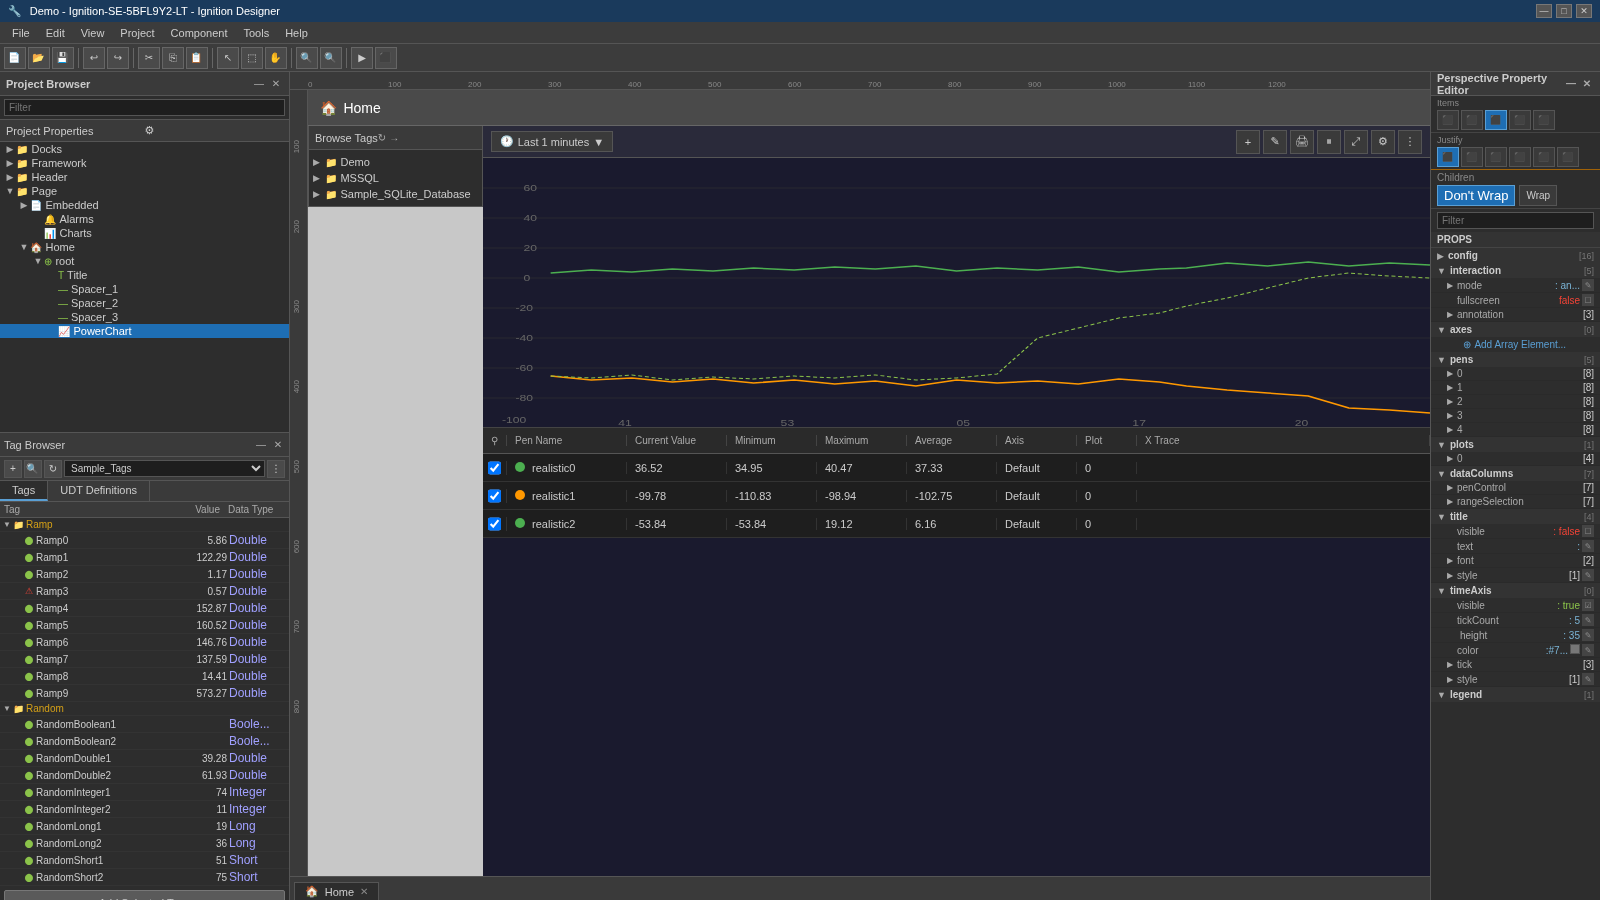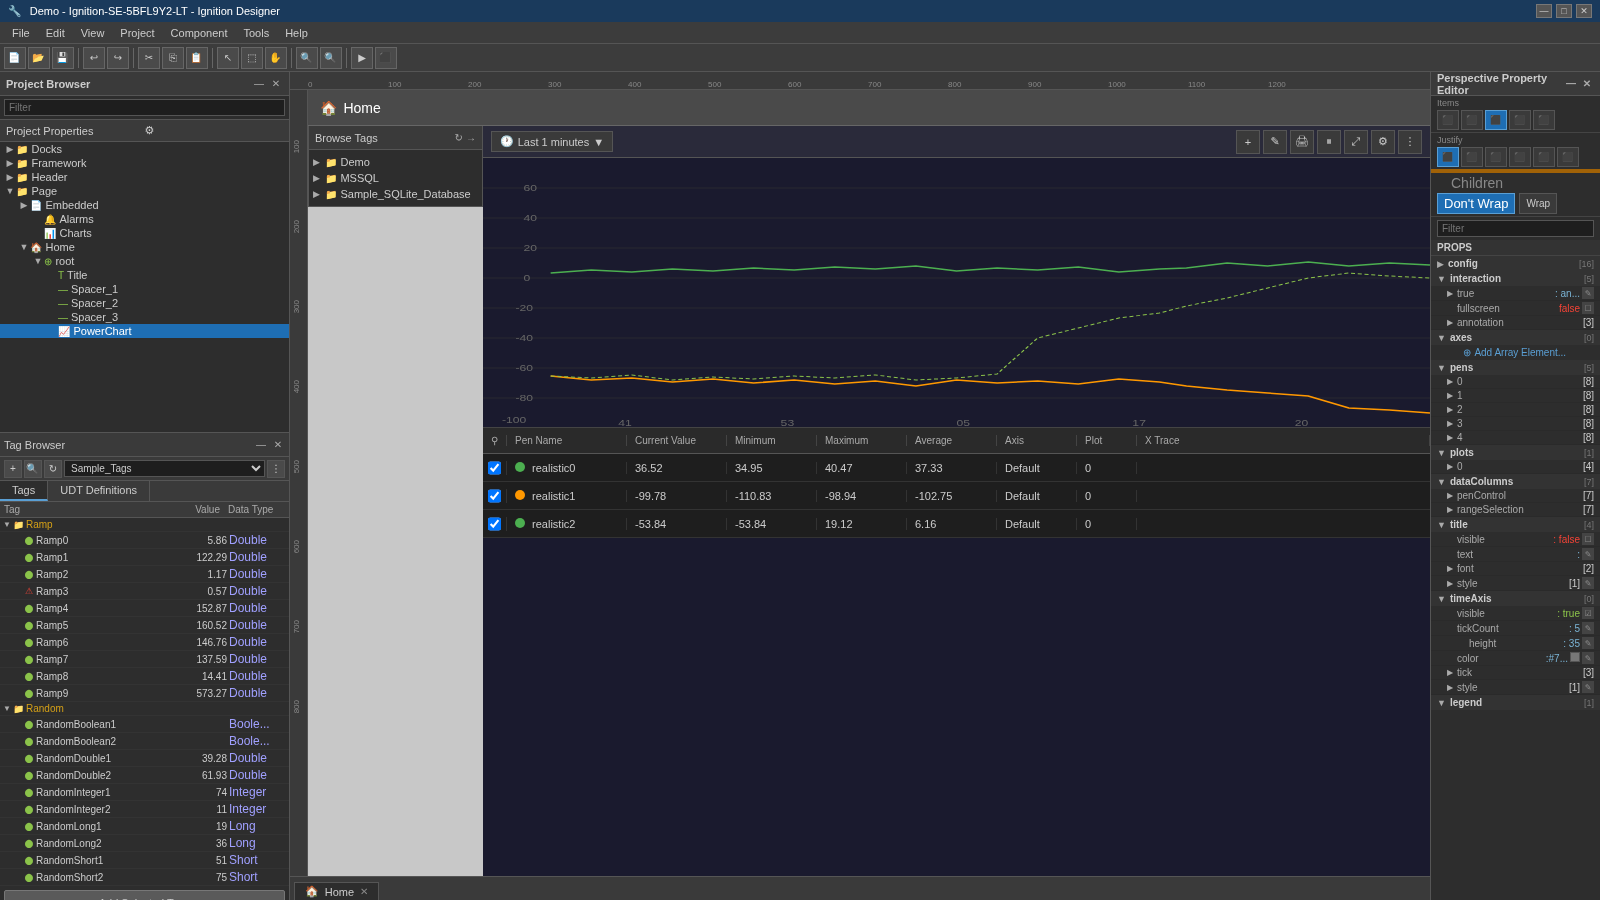--- a/index.html
+++ b/index.html
@@ -81,21 +81,21 @@
     .vruler-mark { position: absolute; font-size: 8px; color: #888; transform: rotate(-90deg); transform-origin: center; left: -8px; }
     
     #canvas-wrapper { flex: 1; overflow: hidden; position: relative; background: #555; }
     #canvas-frame { background: #e8e8e8; margin: 10px; width: calc(100% - 20px); height: calc(100% - 20px); overflow: hidden; position: relative; }
     
     .home-header { background: #4a4a4a; height: 36px; display: flex; align-items: center; padding: 0 12px; border-bottom: 1px solid #666; }
     .home-icon { color: #7ab3d4; margin-right: 6px; font-size: 14px; }
     .home-title { color: #fff; font-size: 14px; font-weight: 500; }
     
     .browse-tags-panel { position: absolute; top: 36px; left: 0; width: 175px; background: #2d2d2d; border: 1px solid #555; border-top: none; }
-    .browse-tags-header { background: #3a3a3a; height: 24px; display: flex; align-items: center; padding: 0 6px; border-bottom: 1px solid #555; font-size: 11px; color: #ccc; justify-content: space-between; }
+    .browse-tags-header { background: #3a3a3a; height: 24px; display: flex; align-items: center; padding: 0 6px; border-bottom: 1px solid #555; font-size: 11px; color: #ccc; justify-content: flex-start; }
     .browse-tags-tree { padding: 4px; }
     .btree-item { display: flex; align-items: center; padding: 2px 0; cursor: pointer; }
     .btree-item .bt-arrow { width: 12px; font-size: 9px; color: #aaa; }
     .btree-item .bt-icon { margin-right: 3px; font-size: 10px; color: #d4a017; }
     .btree-item .bt-label { font-size: 11px; color: #ccc; }
 
     
     .chart-area { position: absolute; top: 36px; left: 175px; right: 0; bottom: 0; background: #1a1a1a; }
     .chart-toolbar { background: #2a2a2a; height: 32px; display: flex; align-items: center; padding: 0 8px; border-bottom: 1px solid #555; justify-content: space-between; }
     .chart-time-btn { background: #3a3a3a; border: 1px solid #555; color: #ccc; padding: 3px 8px; font-size: 11px; cursor: pointer; display: flex; align-items: center; gap: 4px; }
@@ -730,34 +730,34 @@
       <div style="font-size:9px;color:#888;margin-bottom:2px;">Items</div>
       <div style="display:flex;gap:2px;flex-wrap:wrap;">
         <button style="width:22px;height:20px;background:#3a3a3a;border:1px solid #555;color:#ccc;font-size:9px;cursor:pointer;">⬛</button>
         <button style="width:22px;height:20px;background:#3a3a3a;border:1px solid #555;color:#ccc;font-size:9px;cursor:pointer;">⬛</button>
         <button style="width:22px;height:20px;background:#1e6eb4;border:1px solid #5a9fd4;color:#fff;font-size:9px;cursor:pointer;">⬛</button>
         <button style="width:22px;height:20px;background:#3a3a3a;border:1px solid #555;color:#ccc;font-size:9px;cursor:pointer;">⬛</button>
         <button style="width:22px;height:20px;background:#3a3a3a;border:1px solid #555;color:#ccc;font-size:9px;cursor:pointer;">⬛</button>
       </div>
     </div>
 
-    <div style="padding:2px 6px;border-bottom:4px solid #a16207;">
+    <div style="padding:2px 6px;border-bottom:1px solid #a16207;">
       <div style="font-size:9px;color:#888;margin-bottom:2px;">Justify</div>
       <div style="display:flex;gap:2px;">
         <button style="width:22px;height:20px;background:#1e6eb4;border:1px solid #5a9fd4;color:#fff;font-size:9px;cursor:pointer;">⬛</button>
         <button style="width:22px;height:20px;background:#3a3a3a;border:1px solid #555;color:#ccc;font-size:9px;cursor:pointer;">⬛</button>
         <button style="width:22px;height:20px;background:#3a3a3a;border:1px solid #555;color:#ccc;font-size:9px;cursor:pointer;">⬛</button>
         <button style="width:22px;height:20px;background:#3a3a3a;border:1px solid #555;color:#ccc;font-size:9px;cursor:pointer;">⬛</button>
         <button style="width:22px;height:20px;background:#3a3a3a;border:1px solid #555;color:#ccc;font-size:9px;cursor:pointer;">⬛</button>
         <button style="width:22px;height:20px;background:#3a3a3a;border:1px solid #555;color:#ccc;font-size:9px;cursor:pointer;">⬛</button>
       </div>
     </div>
 
     <div style="padding:2px 6px;border-bottom:1px solid #444;">
-      <div style="font-size:14px;color:#888;margin-bottom:2px;margin-left:14px;">Children</div>
+      <div style="font-size:10px;color:#888;margin-bottom:2px;">Children</div>
       <div style="display:flex;gap:4px;">
         <button style="background:#1e6eb4;border:1px solid #5a9fd4;color:#fff;padding:2px 6px;font-size:13px;cursor:pointer;">Don't Wrap</button>
         <button style="background:#3a3a3a;border:1px solid #555;color:#ccc;padding:2px 6px;font-size:10px;cursor:pointer;">Wrap</button>
       </div>
     </div>
 
     <div class="filter-bar">
       <input type="text" placeholder="Filter" style="width: 100%; background: rgb(30, 30, 30); border: 1px solid rgb(85, 85, 85); color: rgb(204, 204, 204); padding: 2px 4px; font-size: 10px;">
     </div>
 
@@ -771,21 +771,21 @@
         <span class="psh-count">[16]</span>
       </div>
 
       <div class="props-sec-header">
         <span class="psh-arrow">▼</span>
         <span class="psh-title">interaction</span>
         <span class="psh-count">[5]</span>
       </div>
       <div class="prop-row" style="padding-left:16px;">
         <span class="pr-arrow">▶</span>
-        <span class="pr-key">true</span>
+        <span class="pr-key">mode</span>
         <span class="pr-val">: an...</span>
         <div class="pr-actions">
             <button class="pr-action-btn">✎</button>
           </div>
       </div>
       <div class="prop-row" style="padding-left:16px;">
         <span class="pr-arrow"> </span>
         <span class="pr-key">fullscreen</span>
         <span class="pr-val red">false</span>
         <div class="pr-actions">
@@ -915,21 +915,21 @@
           </div>
       </div>
       <div class="prop-row" style="padding-left:16px;">
         <span class="pr-arrow"> </span>
         <span class="pr-key">tickCount</span>
         <span class="pr-val">: 5</span>
         <div class="pr-actions">
             <button class="pr-action-btn">✎</button>
           </div>
       </div>
-      <div class="prop-row" style="padding-left:28px;">
+      <div class="prop-row" style="padding-left:19px;">
         <span class="pr-arrow"> </span>
         <span class="pr-key">height</span>
         <span class="pr-val">: 35</span>
         <div class="pr-actions">
             <button class="pr-action-btn">✎</button>
           </div>
       </div>
       <div class="prop-row" style="padding-left:16px;">
         <span class="pr-arrow"> </span>
         <span class="pr-key">color</span>

